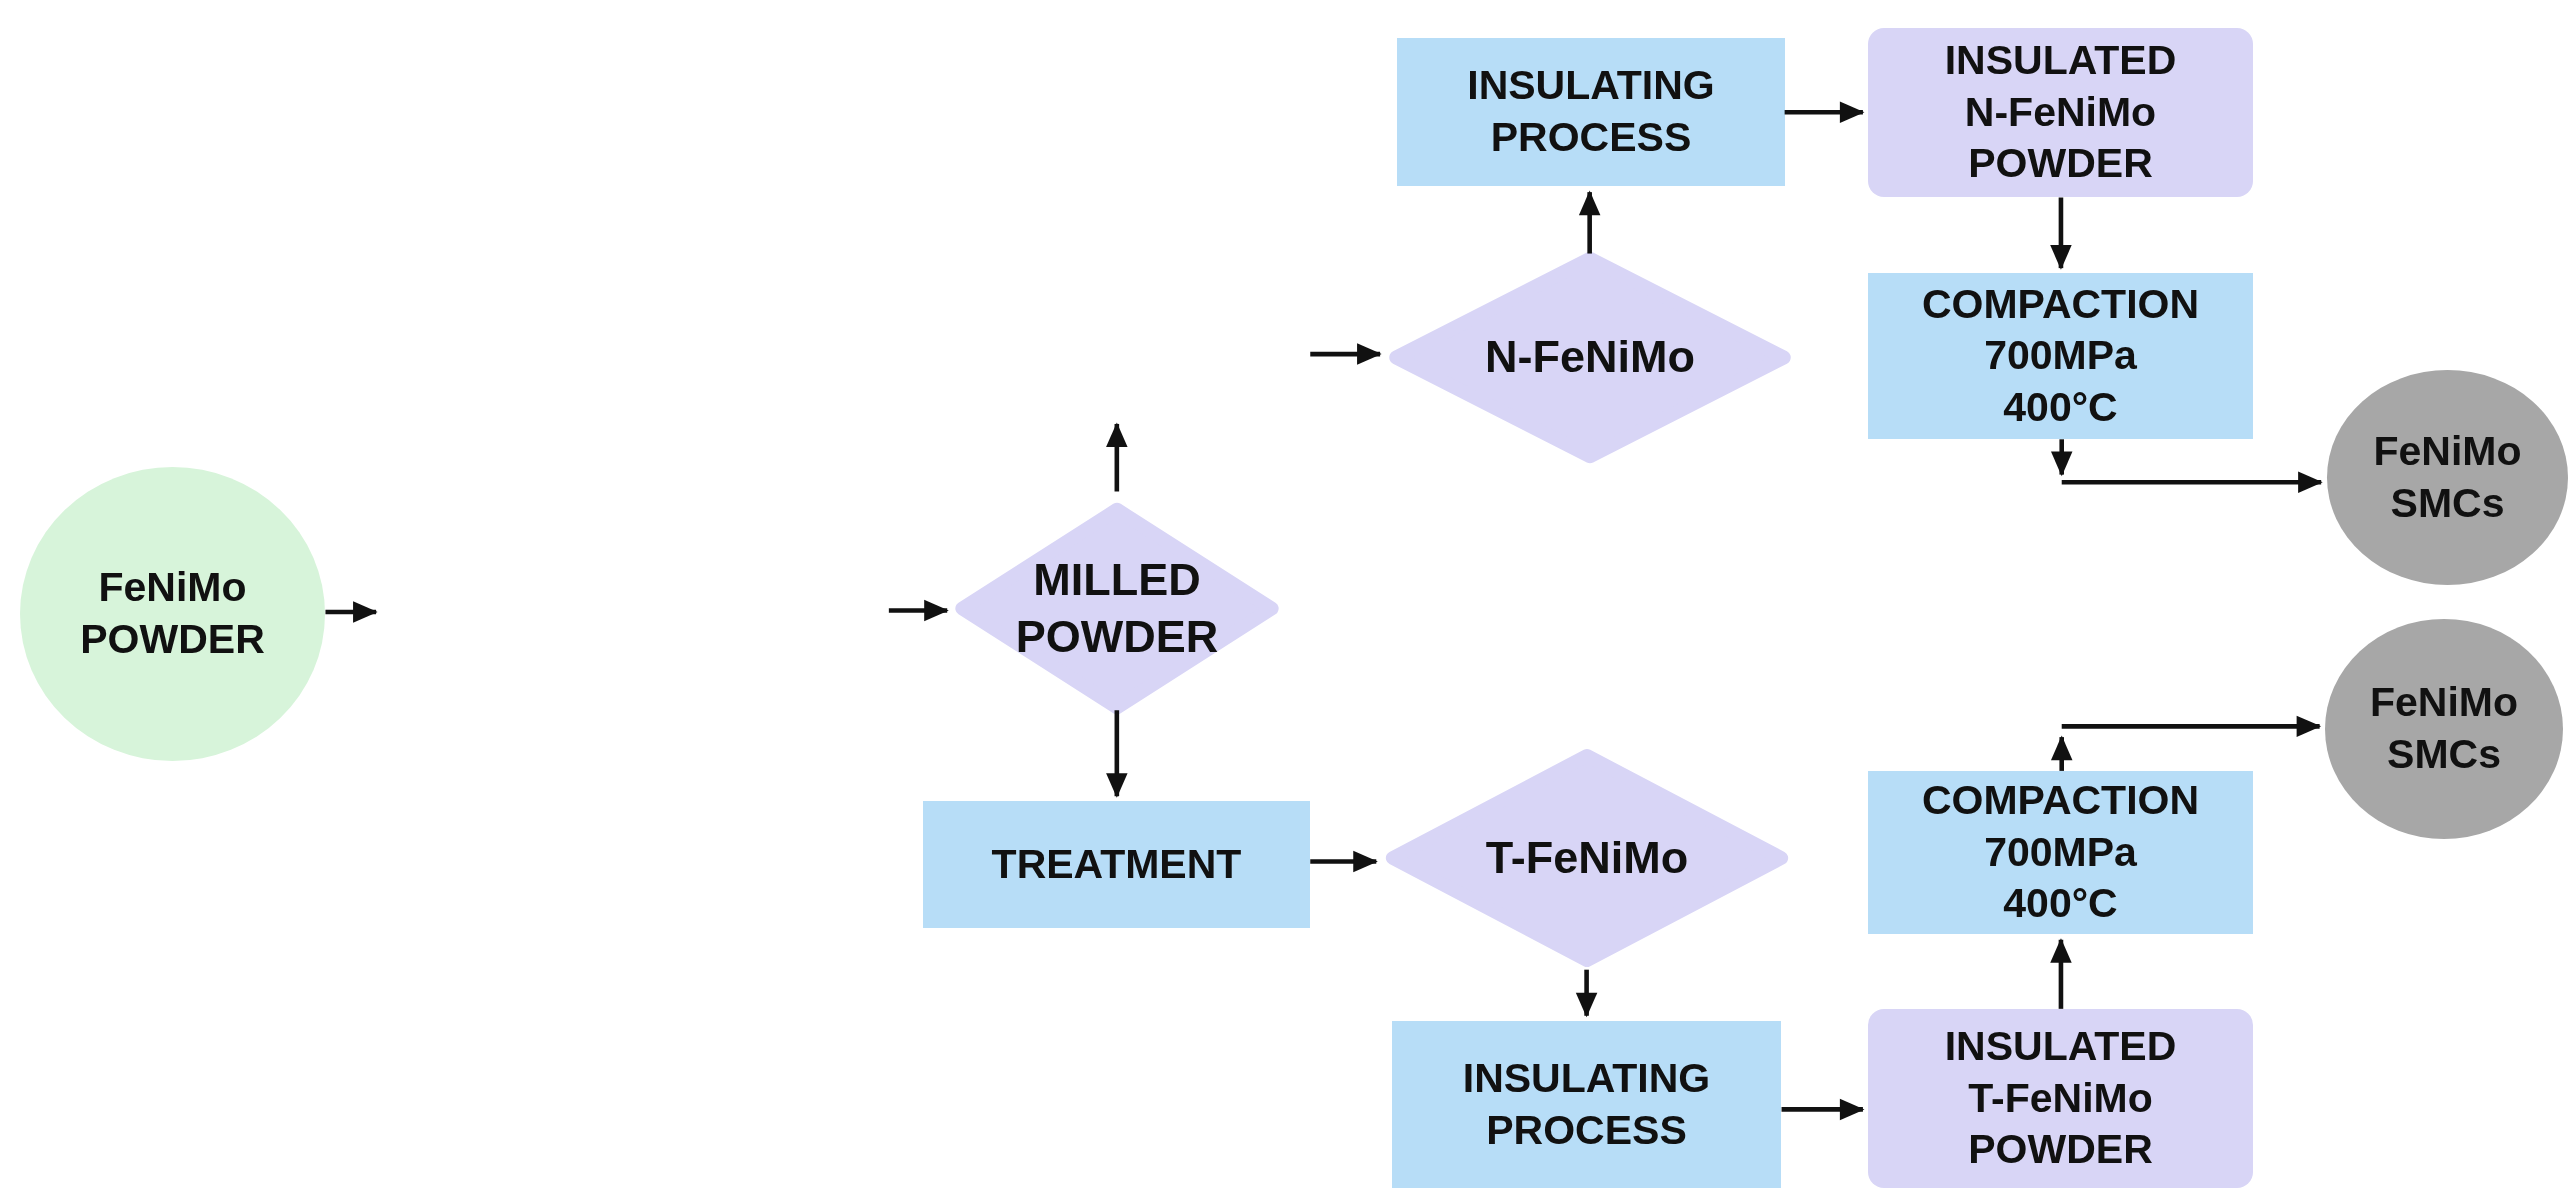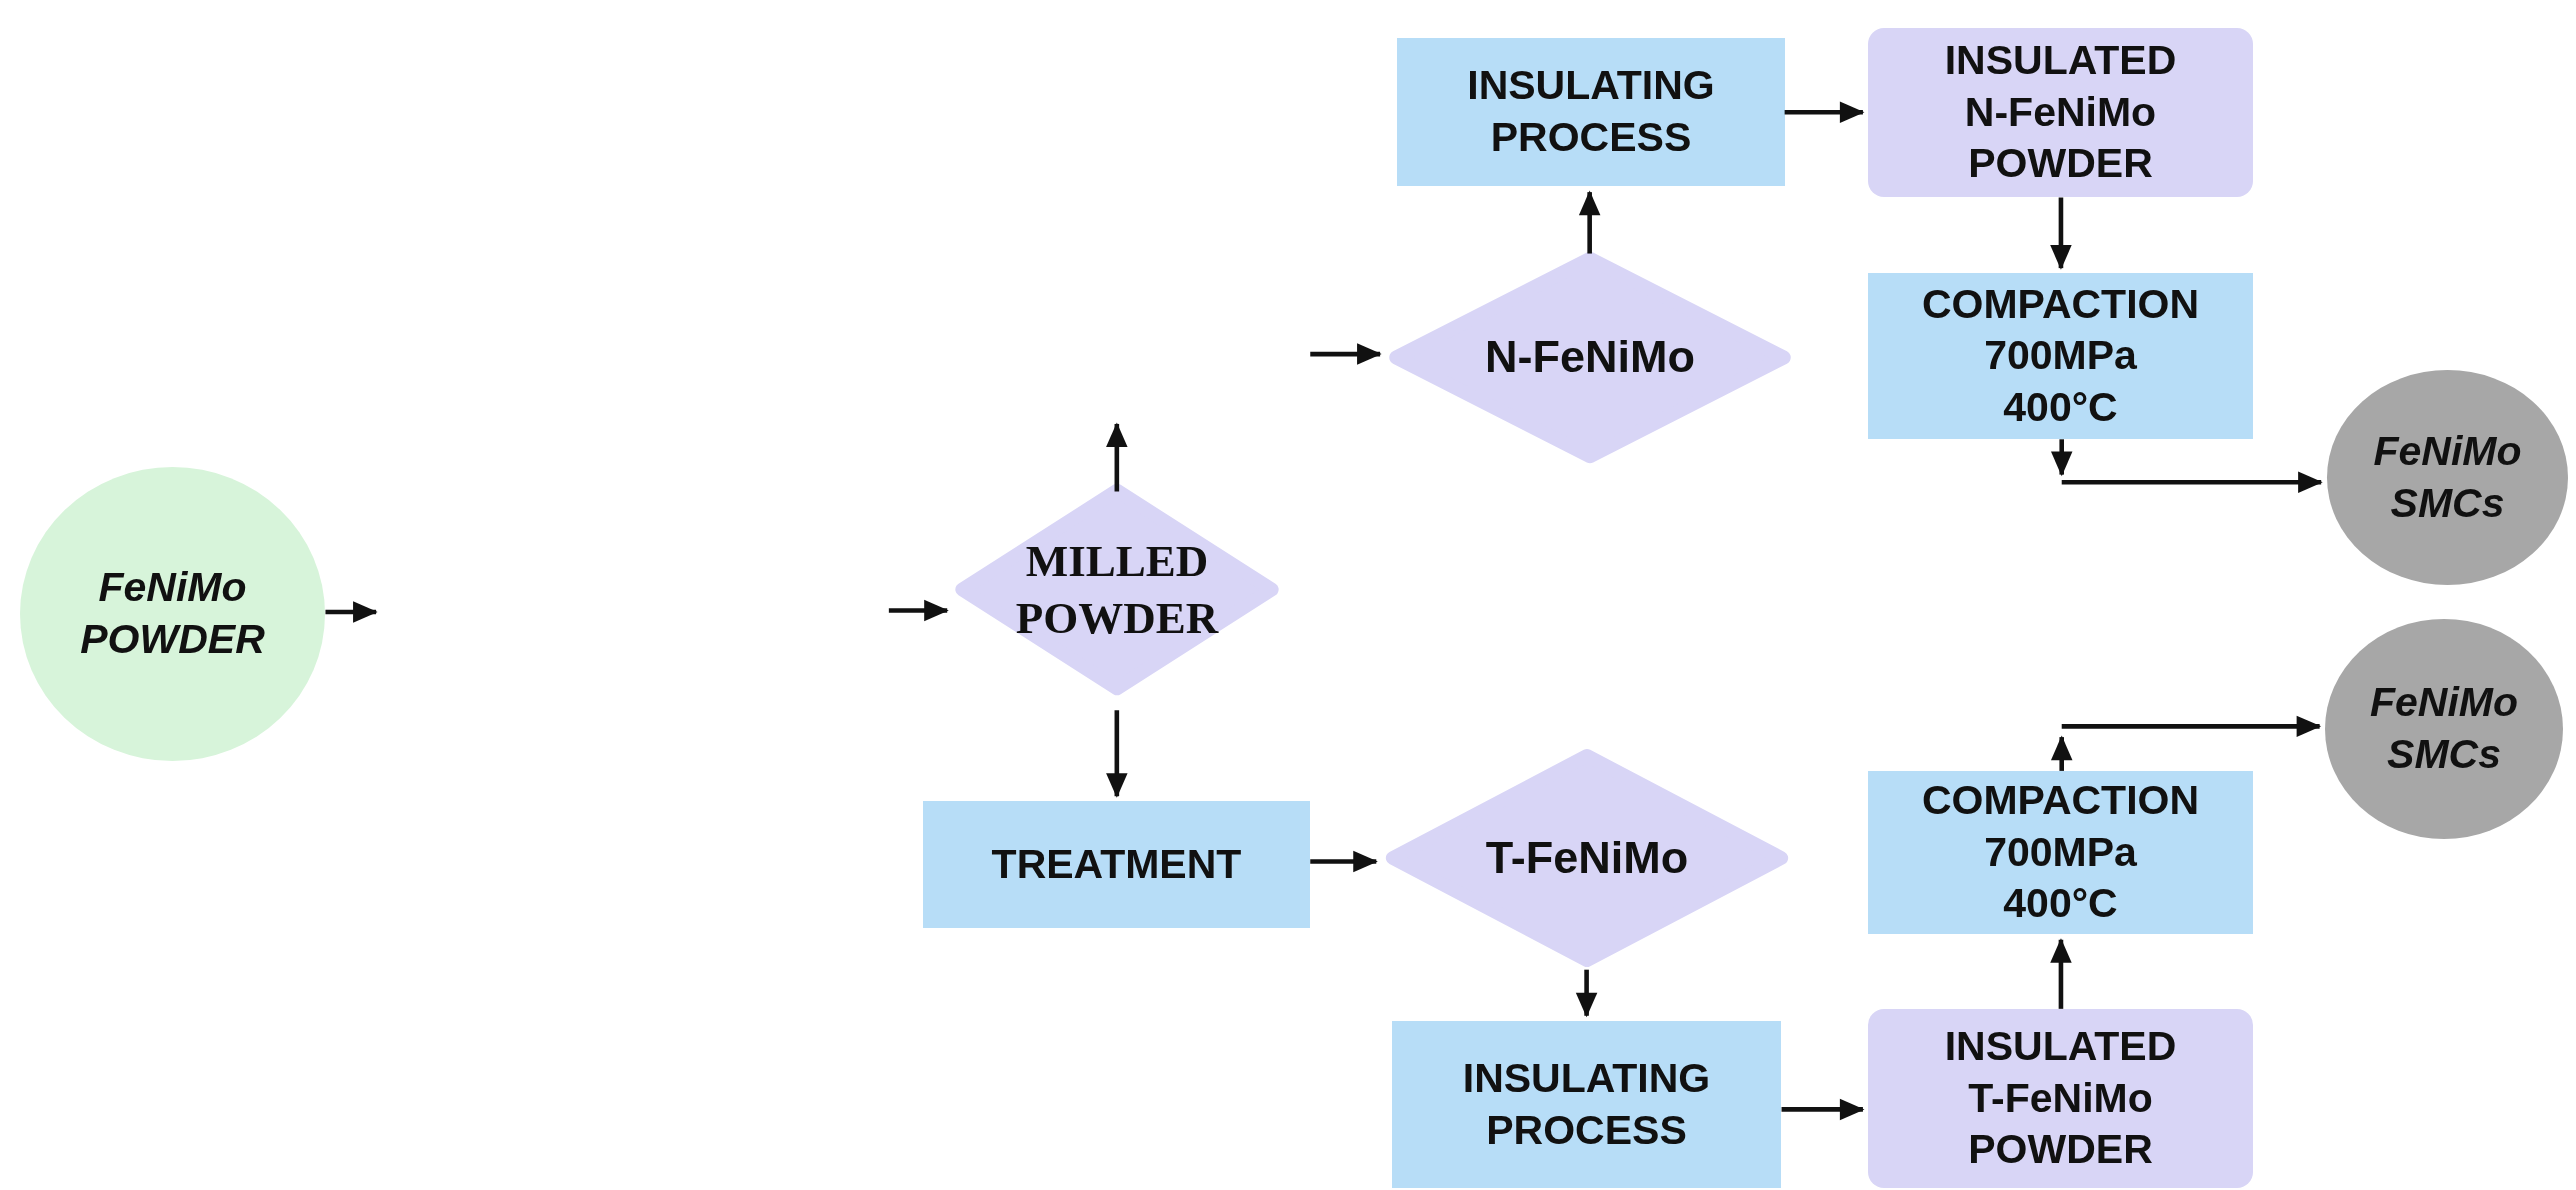--- a/index.html
+++ b/index.html
@@ -26,21 +26,21 @@
     color:var(--text);
   }
   .lbl{
     white-space:pre-line;
     font-weight:700;
     font-size:41px;
     line-height:1.26;
     color:var(--text);
   }
   .lbl.big{font-size:45px;}
-  .ellipse{border-radius:50%;font-style:italic;}
+  .ellipse{border-radius:50%;}
   .green{background:var(--node-green);}
   .blue{background:var(--node-blue);justify-content:center;}
   .lavender{background:var(--node-lavender);}
   .gray{background:var(--node-gray);}
   .round{border-radius:16px;}
   .diamond-wrap{position:absolute;}
   .diamond-wrap svg{position:absolute;left:0;top:0;width:100%;height:100%;}
   .diamond-lbl{
     position:absolute;left:0;top:0;width:100%;height:100%;
     display:flex;align-items:center;justify-content:center;text-align:center;
@@ -53,21 +53,21 @@
 <body>
 
 <div class="canvas">
 
   <div class="node ellipse green" style="left:20px;top:467px;width:305px;height:294px;">
     <span class="lbl">FeNiMo
 POWDER</span>
   </div>
 
 
-  <div class="diamond-wrap" style="left:951px;top:483px;width:332px;height:213px;font-family:Liberation Serif, serif;">
+  <div class="diamond-wrap" style="left:951px;top:502px;width:332px;height:213px;">
     <svg viewBox="0 0 432 278">
       <polygon points="14,139 216,10 418,139 216,268" style="fill:var(--node-lavender);stroke:var(--node-lavender);" stroke-width="18" stroke-linejoin="round"></polygon>
     </svg>
     <div class="diamond-lbl">
       <span class="lbl big">MILLED
 POWDER</span>
     </div>
   </div>
 
 

